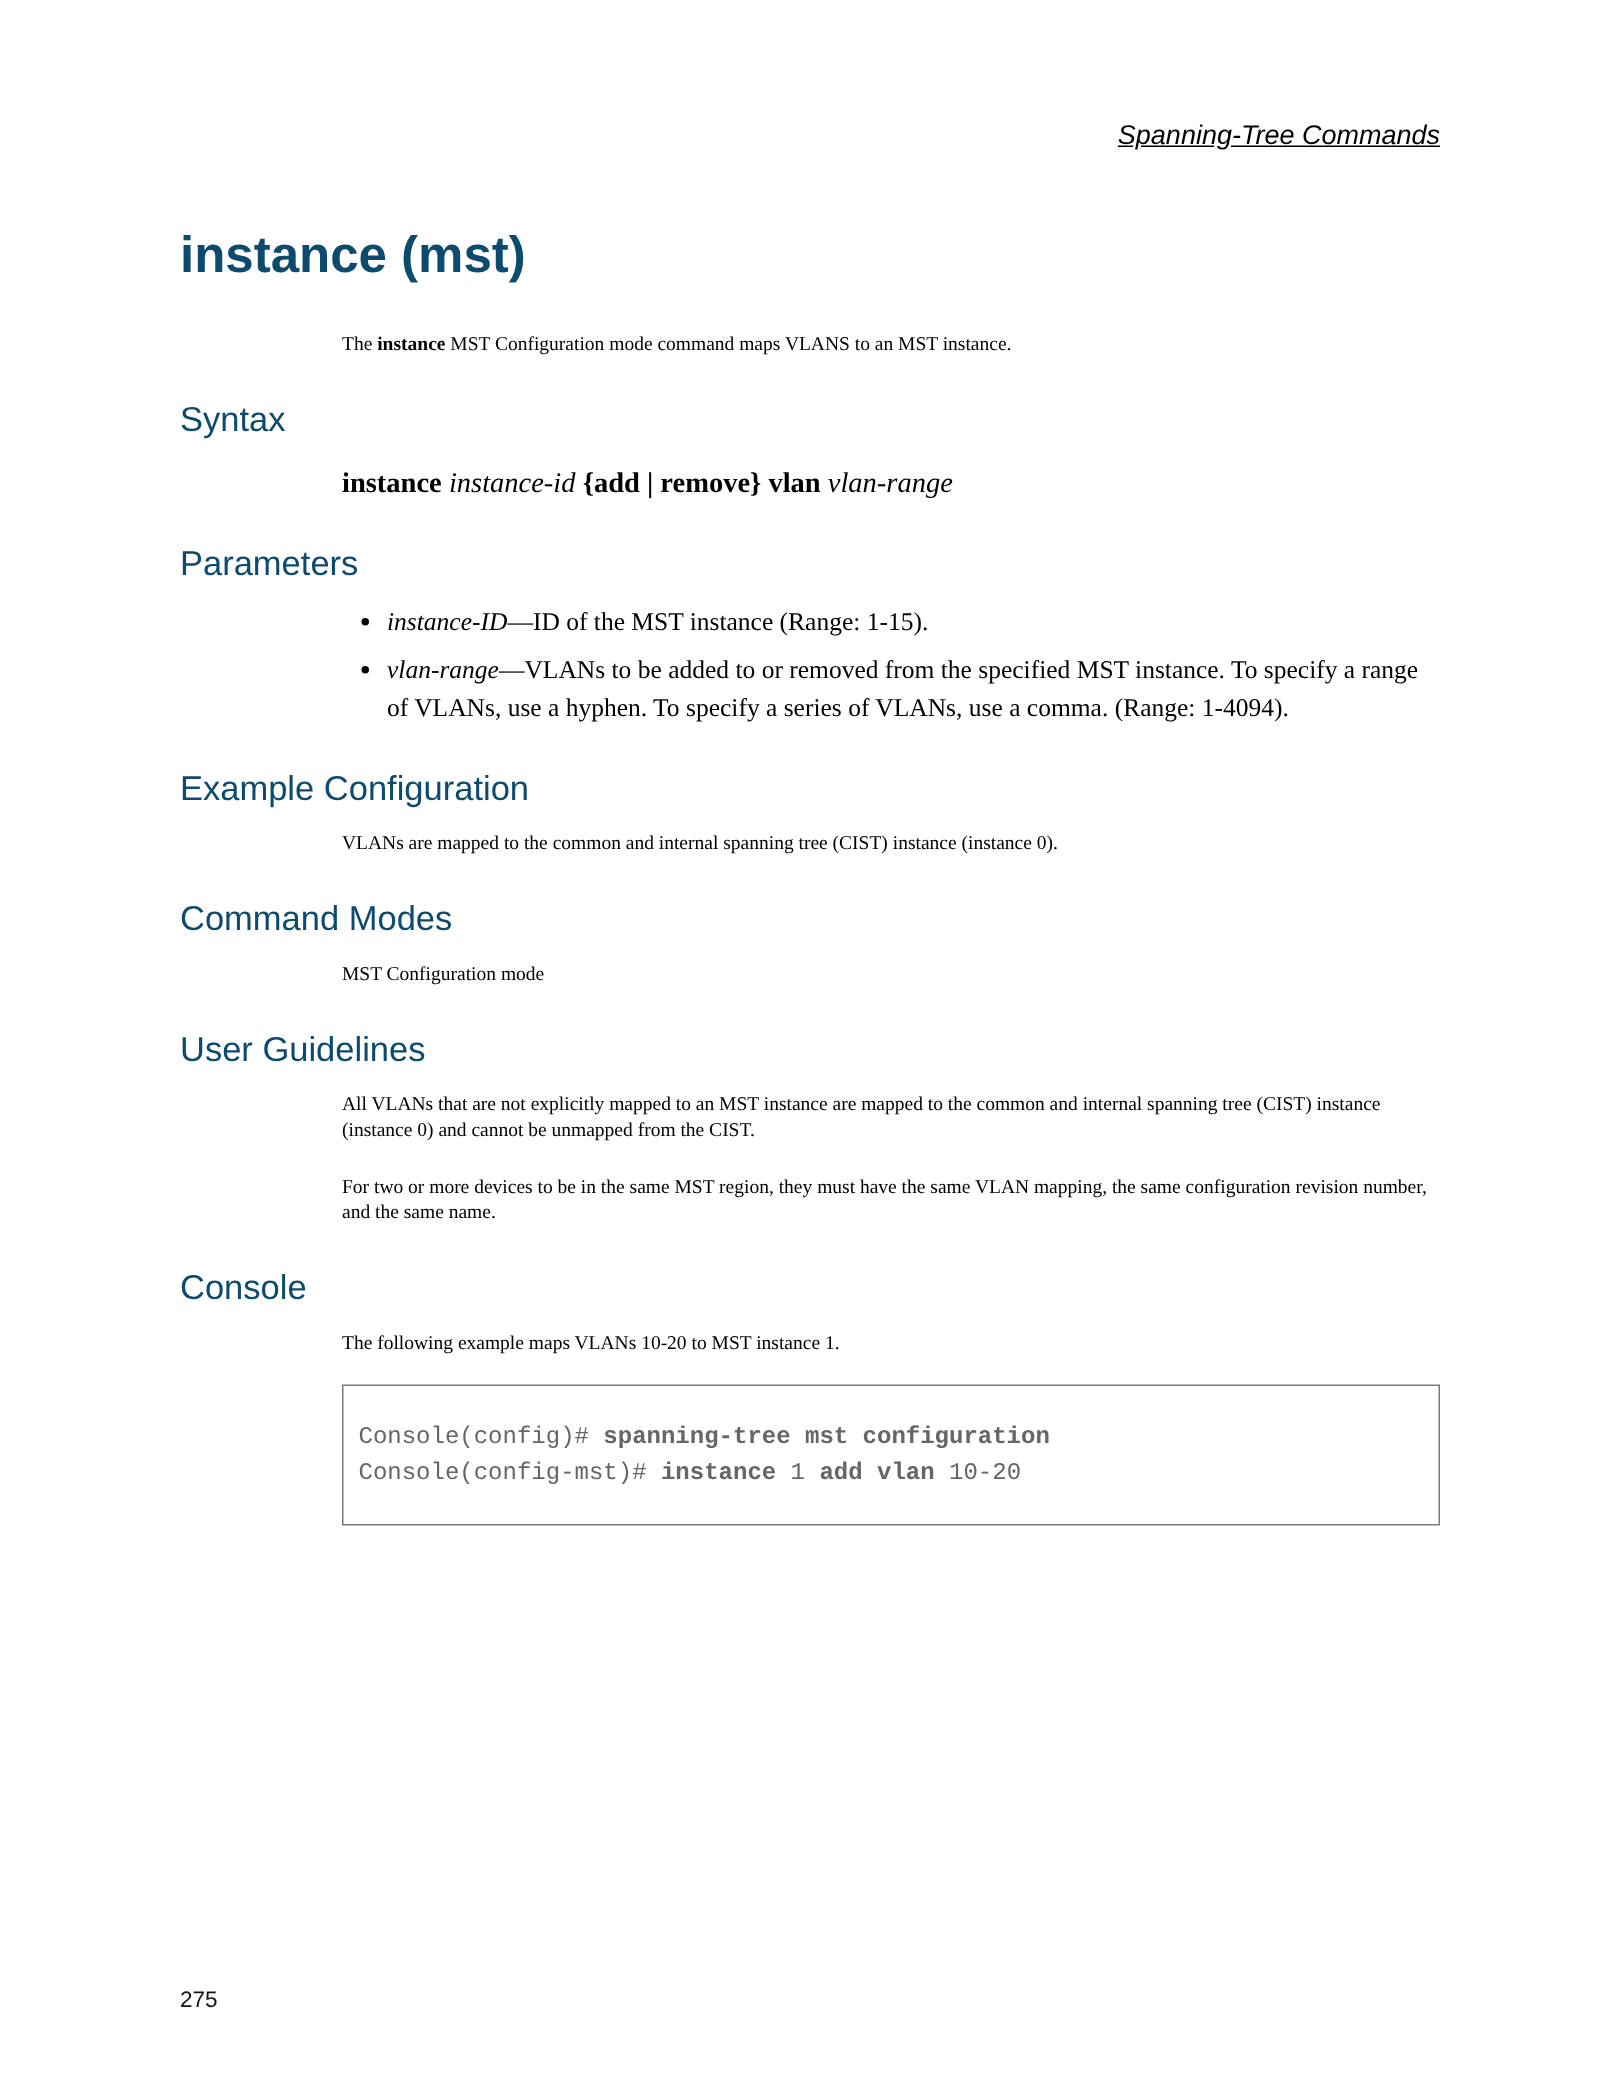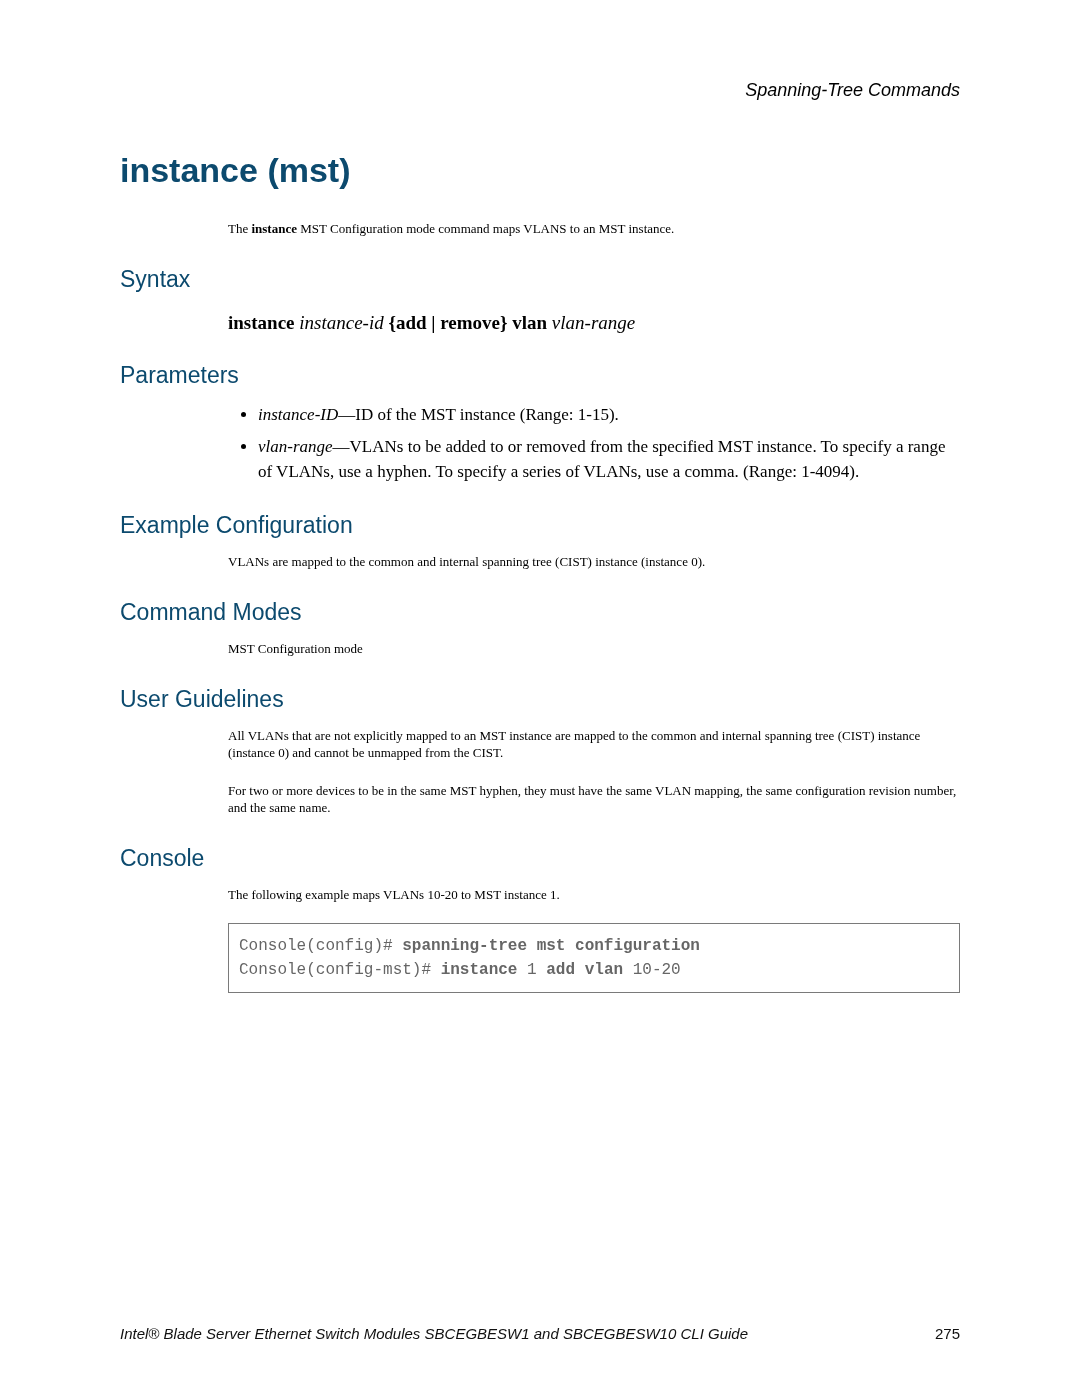--- a/index.html
+++ b/index.html
@@ -12,20 +12,21 @@
     background: #fff;
     position: relative;
     min-height: 1397px;
   }
   .header-right {
     text-align: right;
     font-family: Arial, Helvetica, sans-serif;
     font-style: italic;
     font-size: 18px;
     margin-bottom: 50px;
+    text-decoration: underline;
   }
   h1.main-title {
     font-family: Arial, Helvetica, sans-serif;
     font-weight: bold;
     color: #0c4a6e;
     font-size: 34px;
     margin: 0 0 30px 0;
   }
   .intro, .body-text {
     font-size: 13px;
@@ -51,21 +52,21 @@
     margin: 0 0 10px 108px;
     padding-left: 30px;
     font-size: 17px;
     line-height: 1.45;
   }
   ul.params li { margin-bottom: 8px; }
   ul.params .term { font-style: italic; }
   .codebox {
     margin-left: 108px;
     border: 1px solid #7a7a7a;
-    padding: 10px 10px;
+    padding: 22px 10px;
     font-family: "Courier New", monospace;
     font-size: 16px;
     color: #666;
     line-height: 1.5;
     white-space: pre;
   }
   .codebox .bold { font-weight: bold; }
   .footer {
     position: absolute;
     bottom: 55px;
@@ -103,24 +104,23 @@
 </ul>
 
 <h2 class="section">Example Configuration</h2>
 <p class="body-text">VLANs are mapped to the common and internal spanning tree (CIST) instance (instance 0).</p>
 
 <h2 class="section">Command Modes</h2>
 <p class="body-text">MST Configuration mode</p>
 
 <h2 class="section">User Guidelines</h2>
 <p class="body-text">All VLANs that are not explicitly mapped to an MST instance are mapped to the common and internal spanning tree (CIST) instance (instance 0) and cannot be unmapped from the CIST.</p>
-<p class="body-text">For two or more devices to be in the same MST hyphen, they must have the same VLAN mapping, the same configuration revision number, and the same name.</p>
+<p class="body-text">For two or more devices to be in the same MST region, they must have the same VLAN mapping, the same configuration revision number, and the same name.</p>
 
 <h2 class="section">Console</h2>
 <p class="body-text">The following example maps VLANs 10-20 to MST instance 1.</p>
 
 <div class="codebox"><span>Console(config)# </span><span class="bold">spanning-tree mst configuration</span>
 <span>Console(config-mst)# </span><span class="bold">instance </span><span>1 </span><span class="bold">add vlan </span><span>10-20</span></div>
 
 <div class="footer">
-  <span>Intel® Blade Server Ethernet Switch Modules SBCEGBESW1 and SBCEGBESW10 CLI Guide</span>
   <span class="pagenum">275</span>
 </div>
 
 </body></html>

